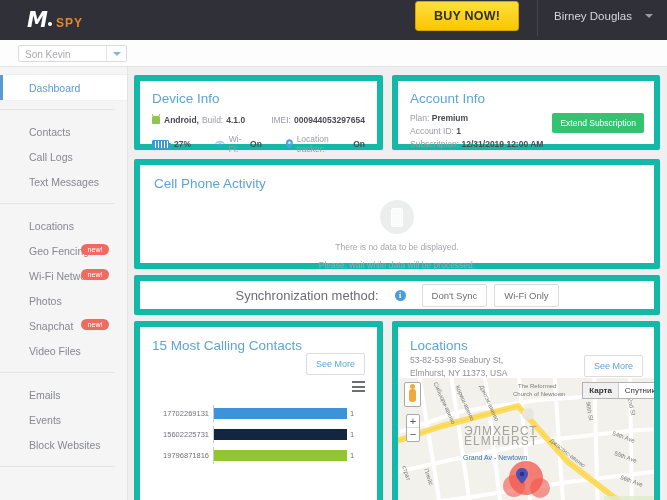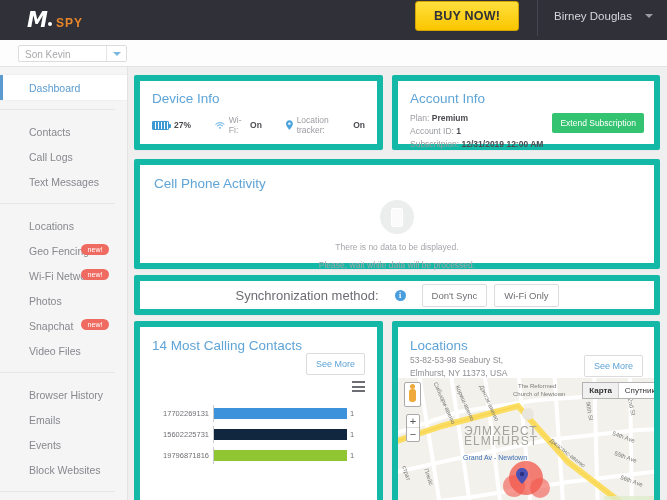--- a/index.html
+++ b/index.html
@@ -311,39 +311,48 @@
         </div>
         <div class="nav-item">
           <span>Snapchat</span>
           <span class="badge-new">new!</span>
         </div>
         <div class="nav-item">
           <span>Video Files</span>
         </div>
         <div class="nav-sep"></div>
         <div class="nav-item">
-          <span>Browser History</span>
-        </div>
-        <div class="nav-item">
           <span>Emails</span>
         </div>
         <div class="nav-item">
           <span>Events</span>
         </div>
         <div class="nav-item">
           <span>Block Websites</span>
         </div>
         <div class="nav-sep"></div>
       </div>
   </div>
 
   <div class="main">
 
     <div class="card" id="device-info">
       <div class="card-title">Device Info</div>
+      <div class="di-row">
+        <div class="di-item">
+          <span class="android-icon"></span>
+          <span class="di-strong">Android,</span>
+          <span style="margin-left:3px">Build:</span>
+          <span class="di-strong" style="margin-left:3px">4.1.0</span>
+        </div>
+        <div class="di-item" style="margin-left:26px">
+          <span>IMEI:</span>
+          <span class="di-strong" style="margin-left:3px">000944053297654</span>
+        </div>
+      </div>
       <div class="di-row">
         <div class="di-item">
           <span class="battery"></span>
           <span class="di-strong">27%</span>
         </div>
         <div class="di-item" style="margin-left:24px">
           <svg class="wifi-icon" viewBox="0 0 16 12">
             <path d="M8 11.2a1.3 1.3 0 100-2.6 1.3 1.3 0 000 2.6z" fill="#4aa3dd"></path>
             <path d="M3.6 6.4a6.4 6.4 0 018.8 0" stroke="#4aa3dd" stroke-width="1.5" fill="none" stroke-linecap="round"></path>
             <path d="M1.2 3.9a9.8 9.8 0 0113.6 0" stroke="#4aa3dd" stroke-width="1.5" fill="none" stroke-linecap="round"></path>
@@ -391,21 +400,21 @@
     <div class="card" id="sync-card">
       <span class="sync-label">Synchronization method:</span>
       <span class="info-dot">i</span>
       <div id="sync-options" style="display:flex;gap:7px">
           <button class="sync-btn">Don't Sync</button>
           <button class="sync-btn">Wi-Fi Only</button>
         </div>
     </div>
 
     <div class="card" id="calling-card">
-      <div class="card-title">14 Most Calling Contacts</div>
+      <div class="card-title">15 Most Calling Contacts</div>
       <div style="position:absolute;right:12px;top:26px">
         <button class="see-more">See More</button>
       </div>
       <div class="chart-menu">
         <i></i>
         <i></i>
         <i></i>
       </div>
       <div class="chart-area" id="bar-chart">
           <div class="bar-row">

